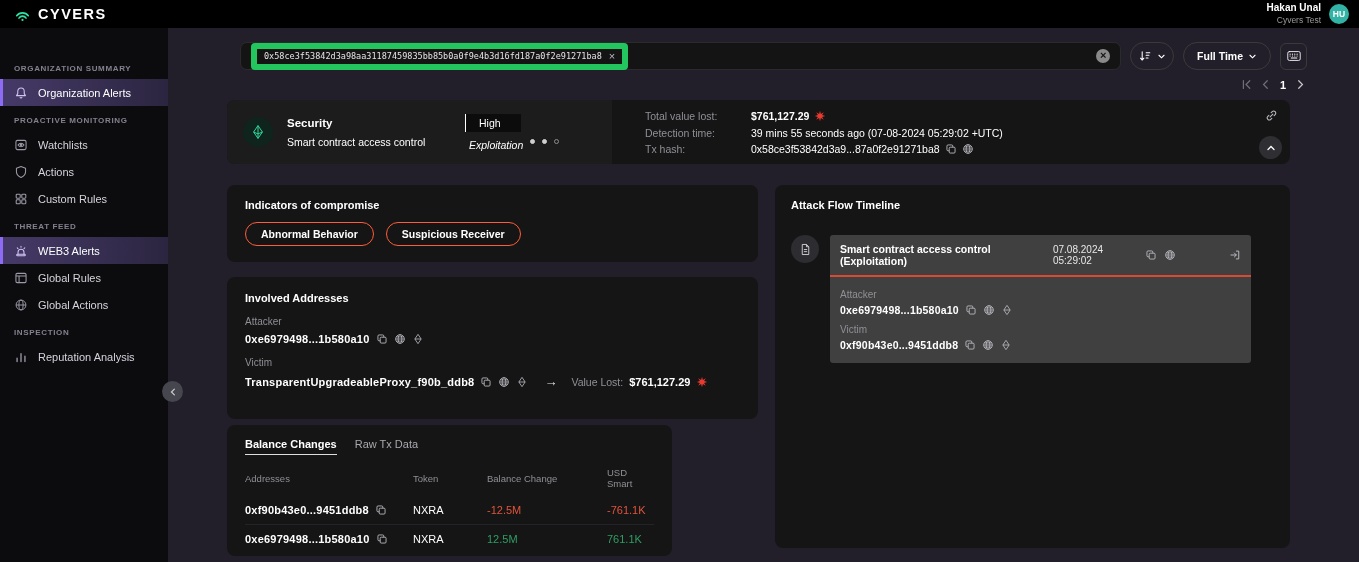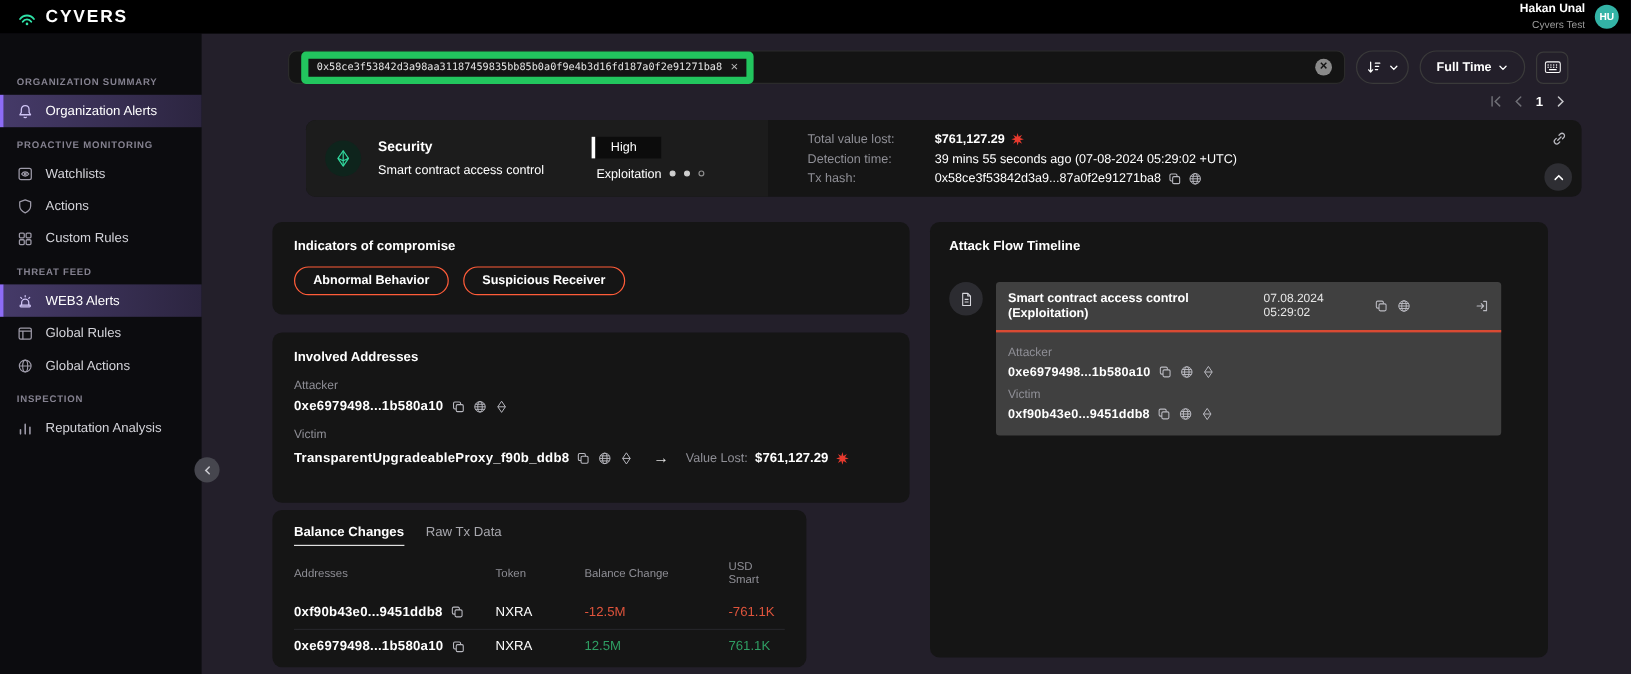--- a/index.html
+++ b/index.html
@@ -50,30 +50,30 @@
   .card, .alert-card { background:#151515; border-radius:8px; position:absolute; }
   .card-title { font-size:11px; font-weight:bold; }
   .mini-label { color:#8f8f96; font-size:10px; margin-top:12px; }
   .mini-label.inline { margin:0; font-size:10.5px; }
   .mini-icon { width:12px; height:12px; display:inline-flex; color:#b9b9c0; cursor:pointer; flex:none; }
   .mini-icon.static { cursor:default; }
   .addr-row { display:flex; align-items:center; gap:6px; margin-top:6px; font-size:11px; }
   .addr { font-weight:bold; letter-spacing:0.02em; }
 
   
-  .alert-card { left:59px; top:72px; width:1063px; height:64px;margin-left:28px; }
+  .alert-card { left:59px; top:72px; width:1063px; height:64px; }
   .alert-left { position:absolute; left:0; top:0; width:385px; height:64px; background:#1c1c1c; border-radius:8px 0 0 8px; display:flex; align-items:center; padding-left:16px; }
   .eth-circle { width:30px; height:30px; border-radius:50%; background:#0e241c; display:flex; align-items:center; justify-content:center; flex:none; }
   .eth-circle .ticon { width:16px; height:16px; }
   .alert-titles { margin-left:14px; width:178px; }
   .alert-cat { font-size:11.5px; font-weight:bold; }
   .alert-type { font-size:10.5px; margin-top:7px; }
   .alert-sev { display:flex; flex-direction:column; gap:7px; align-items:flex-start; }
-  .sev-badge { background:#0c0c0c; border-left:3px solid #ffffff; padding:3px 20px 3px 13px; font-size:10.5px; }
-  .phase-row { display:flex; align-items:center; gap:5px; font-size:10.5px; padding-left:4px; }
+  .sev-badge { background:#0c0c0c; border-left:1px solid #ffffff; padding:3px 20px 3px 13px; font-size:10.5px; }
+  .phase-row { display:flex; gap:5px; font-size:10.5px; padding-left:4px;font-style:italic; }
   .dot { width:5px; height:5px; border-radius:50%; border:1px solid #8c8c8c; margin-left:2px; }
   .dot.filled { background:#cfcfcf; border-color:#cfcfcf; }
   .alert-info { position:absolute; left:418px; top:10px; display:grid; grid-template-columns:106px auto; row-gap:4.5px; font-size:10.5px; align-items:center; }
   .ai-label { color:#8f8f96; }
   .ai-value { color:#fff; display:flex; align-items:center; gap:5px; }
   .ai-value.strong { font-weight:bold; }
   .alert-link { position:absolute; right:12px; top:9px; width:13px; height:13px; }
   .alert-collapse { position:absolute; right:8px; bottom:5px; width:23px; height:23px; border-radius:50%; background:#2e2e33; display:flex; align-items:center; justify-content:center; cursor:pointer; }
   .alert-collapse .ticon { width:12px; height:12px; }
 

